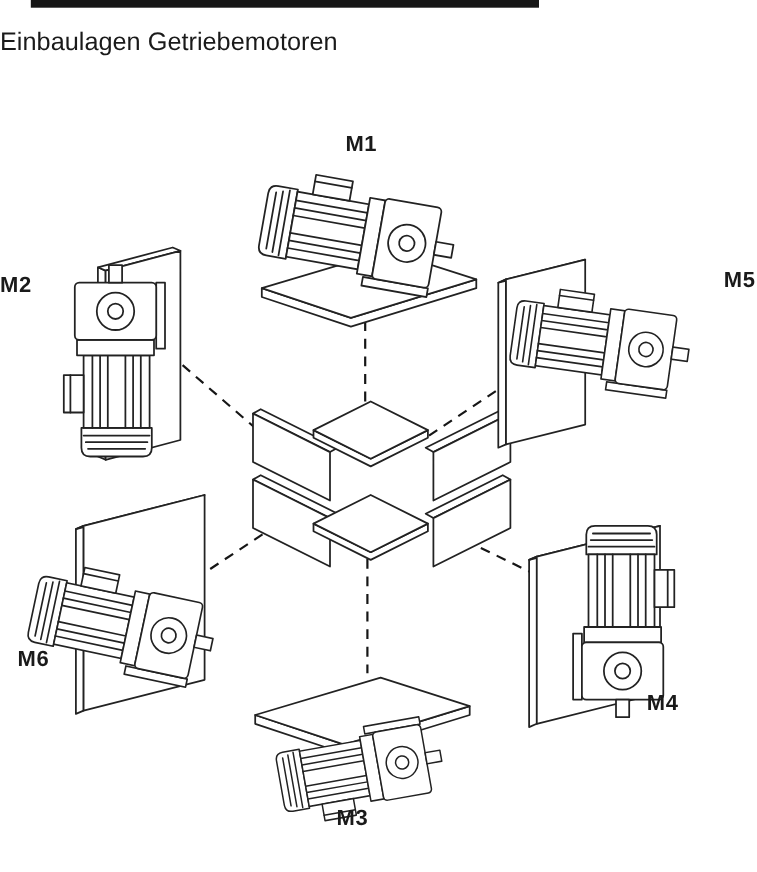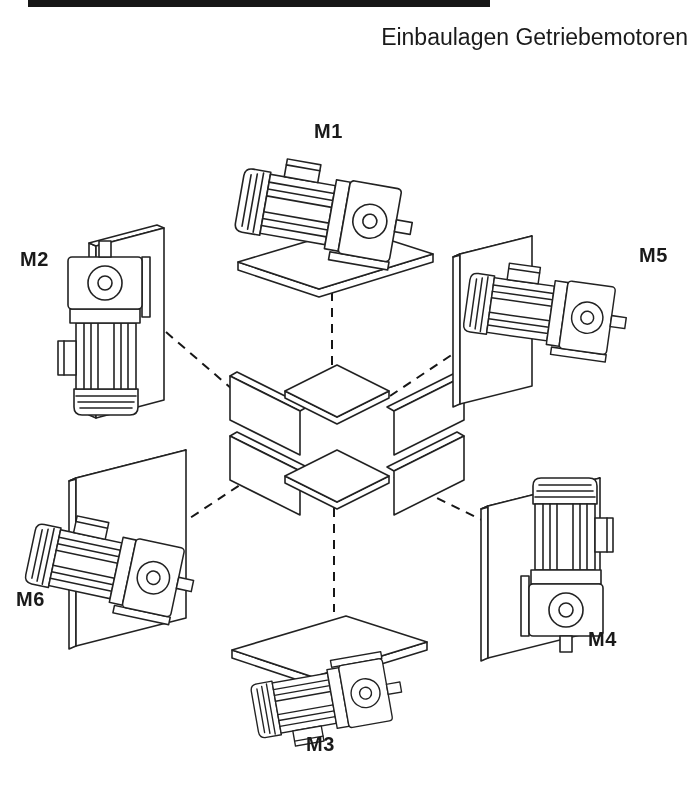--- a/index.html
+++ b/index.html
@@ -16,34 +16,34 @@
   .top-bar {
     position: absolute;
     left: 28px; top: 0;
     width: 462px; height: 7px;
     background: #161616;
   }
   .title {
     position: absolute;
     top: 22px; left: 0;
     width: 100%;
-    text-align: right;
+    text-align: left;
     font-size: 23px;
     line-height: 31px;
     font-weight: 400;
   }
   .pos-label {
     position: absolute;
     font-size: 20px;
     font-weight: 700;
     letter-spacing: 0.5px;
   }
   .lbl-m1 { left: 314px; top: 120px; }
-  .lbl-m2 { left: 20px;  top: 248px; }
-  .lbl-m5 { left: 639px; top: 244px; }
+  .lbl-m2 { left: 0;  top: 248px; }
+  .lbl-m5 { left: 658px; top: 244px; }
   .lbl-m6 { left: 16px;  top: 588px; }
   .lbl-m4 { left: 588px; top: 628px; }
   .lbl-m3 { left: 306px; top: 733px; }
   svg.diagram { position: absolute; left: 0; top: 0; }
   .ink {
     fill: #ffffff;
     stroke: #222222;
     stroke-width: 1.6;
     stroke-linejoin: round;
     stroke-linecap: round;

